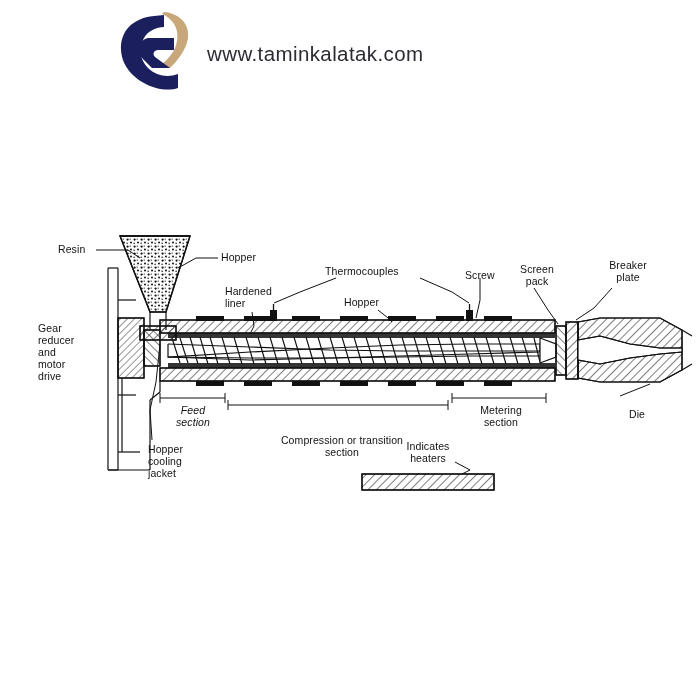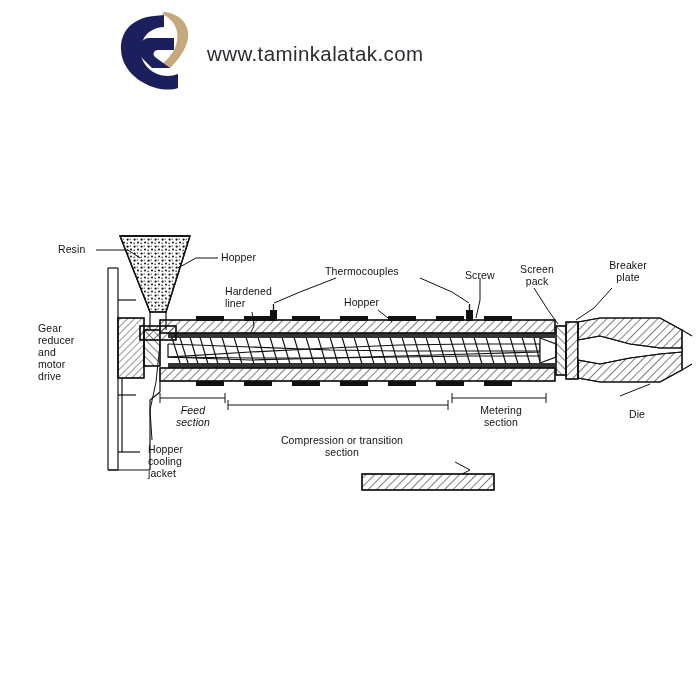--- a/index.html
+++ b/index.html
@@ -317,15 +317,17 @@
     <div class="lbl" style="left:148px; top:443px;">Hopper
 cooling
 jacket</div>
     <div class="lbl center" style="left:162px; top:404px; width:62px;font-style:italic;">Feed
 section</div>
     <div class="lbl center" style="left:250px; top:404px; width:184px;margin-top:30px;">Compression or transition
 section</div>
     <div class="lbl center" style="left:466px; top:404px; width:70px;">Metering
 section</div>
     <div class="lbl" style="left:629px; top:392px;margin-top:16px;">Die</div>
+    <div class="lbl center" style="left:382px; top:440px; width:92px;">Indicates
+heaters</div>
   </div>
 
 </div>
 
 </body></html>

